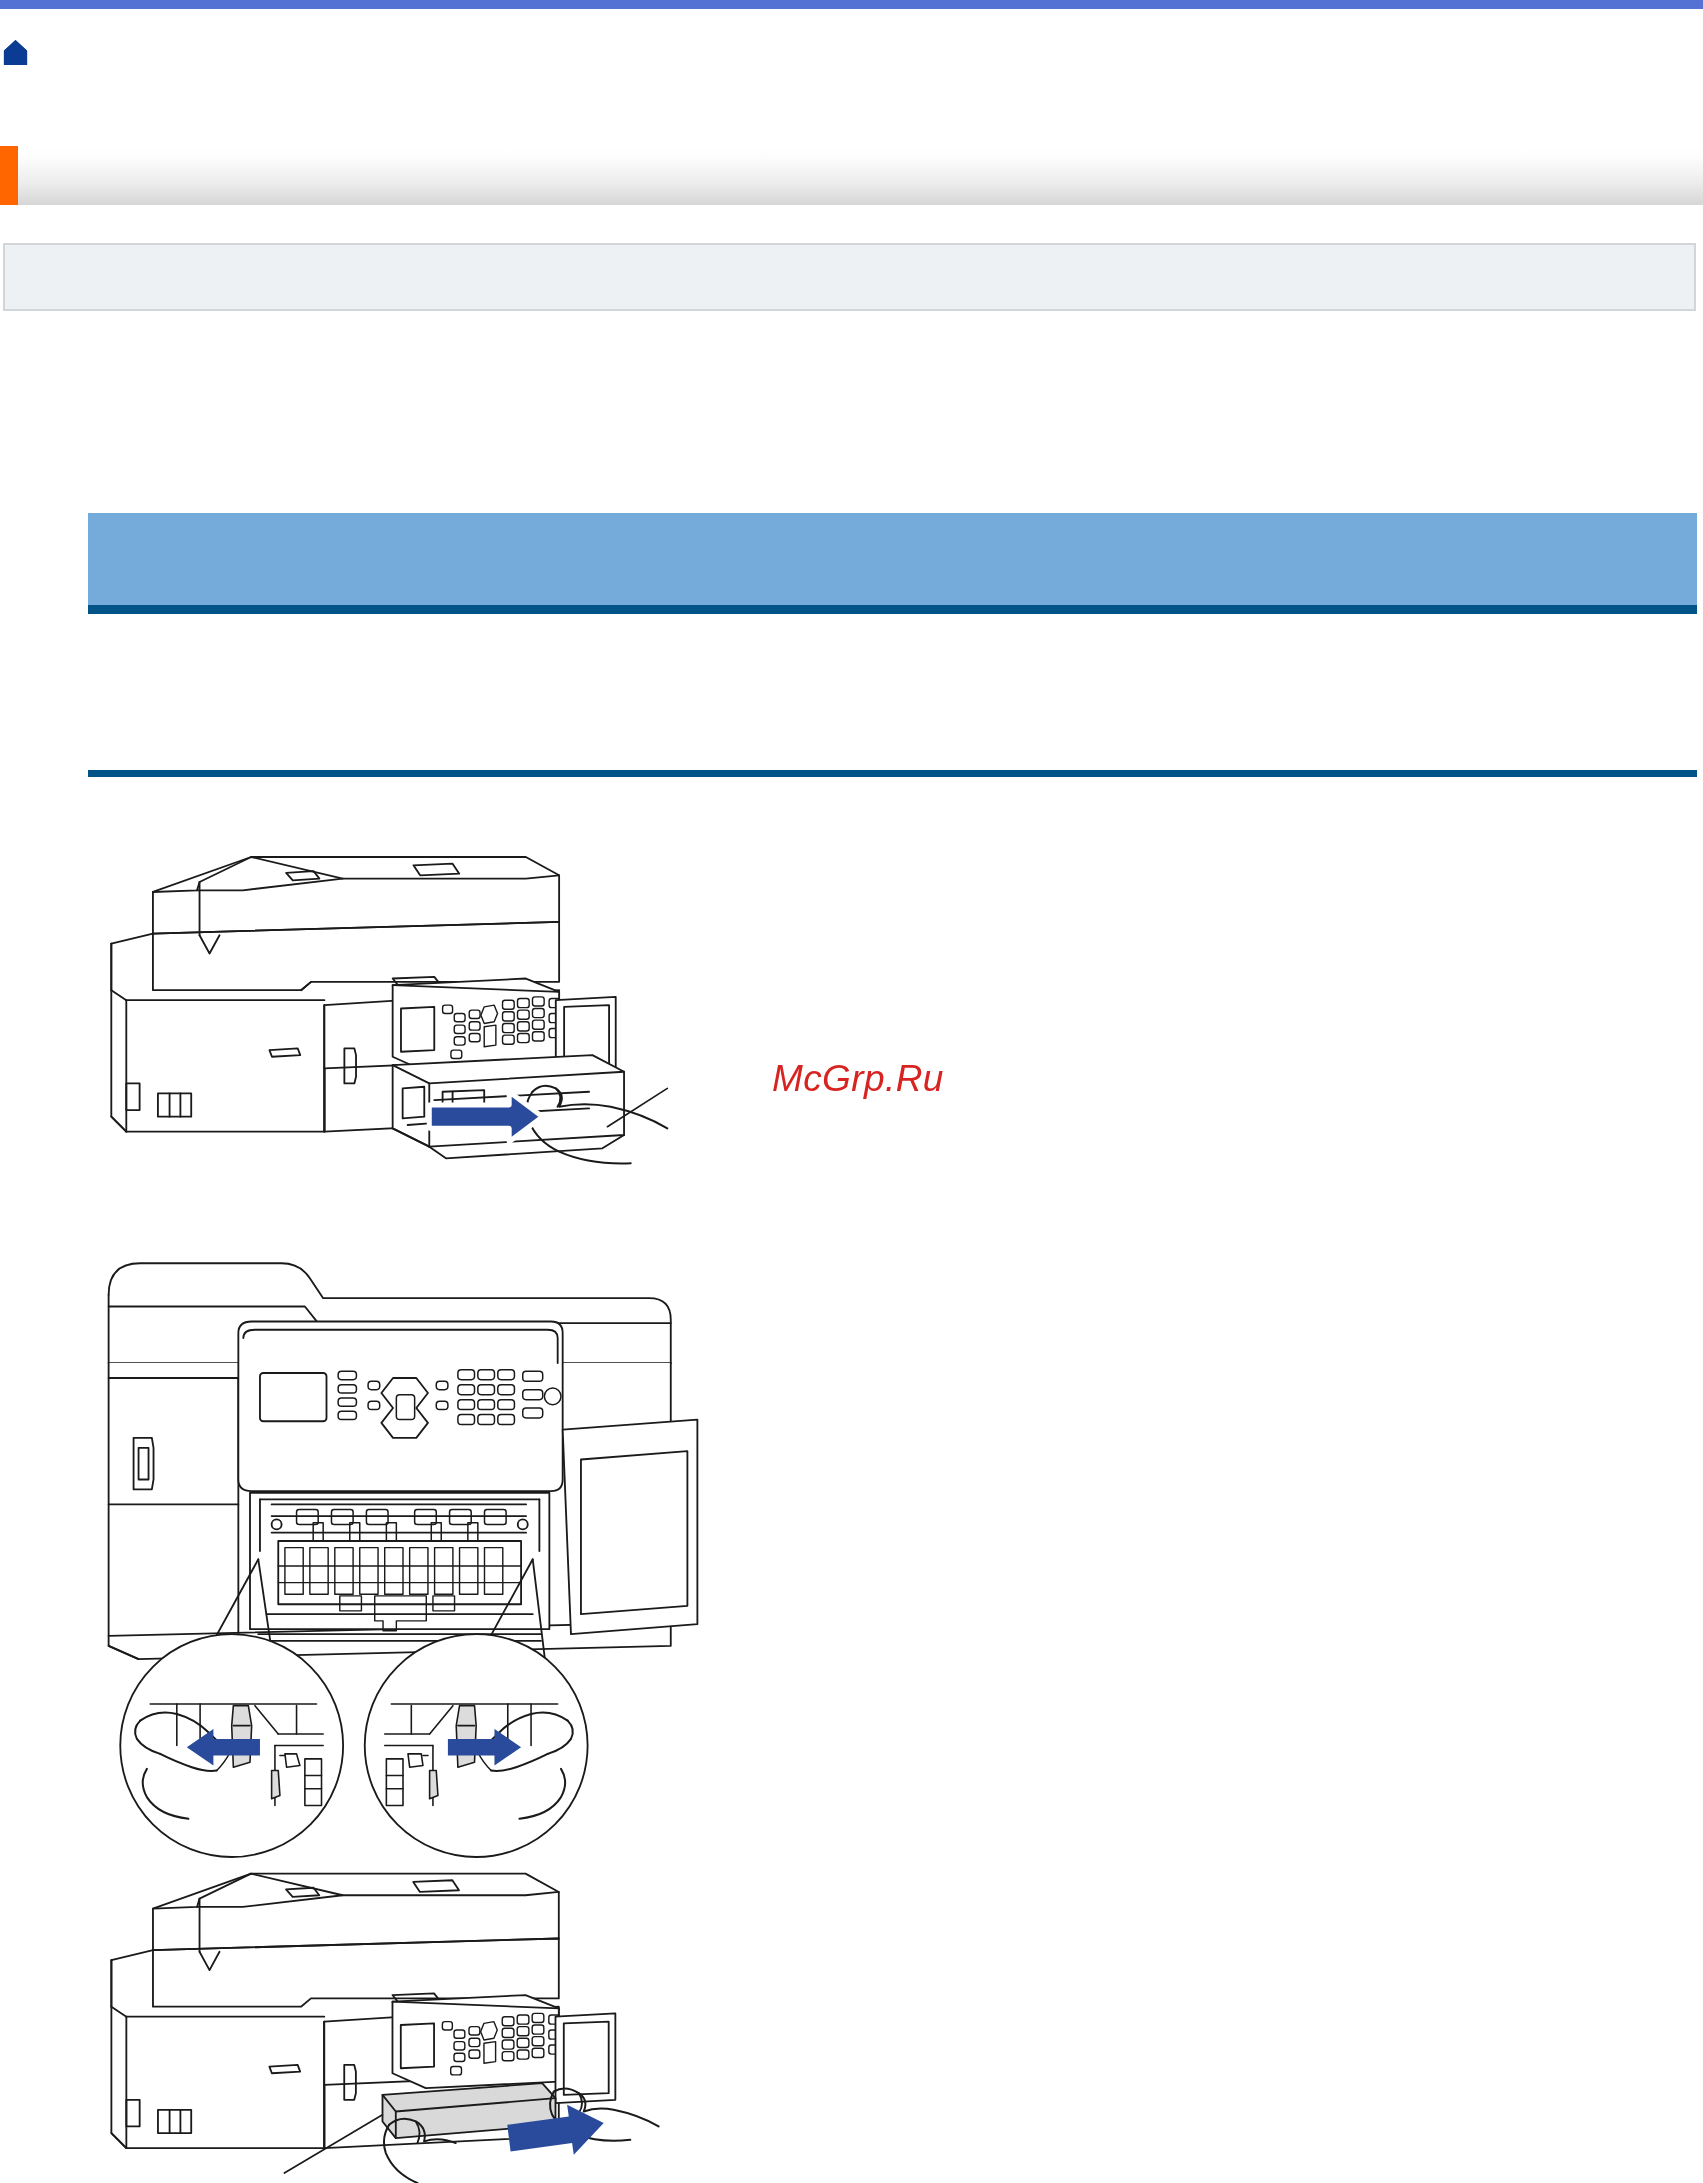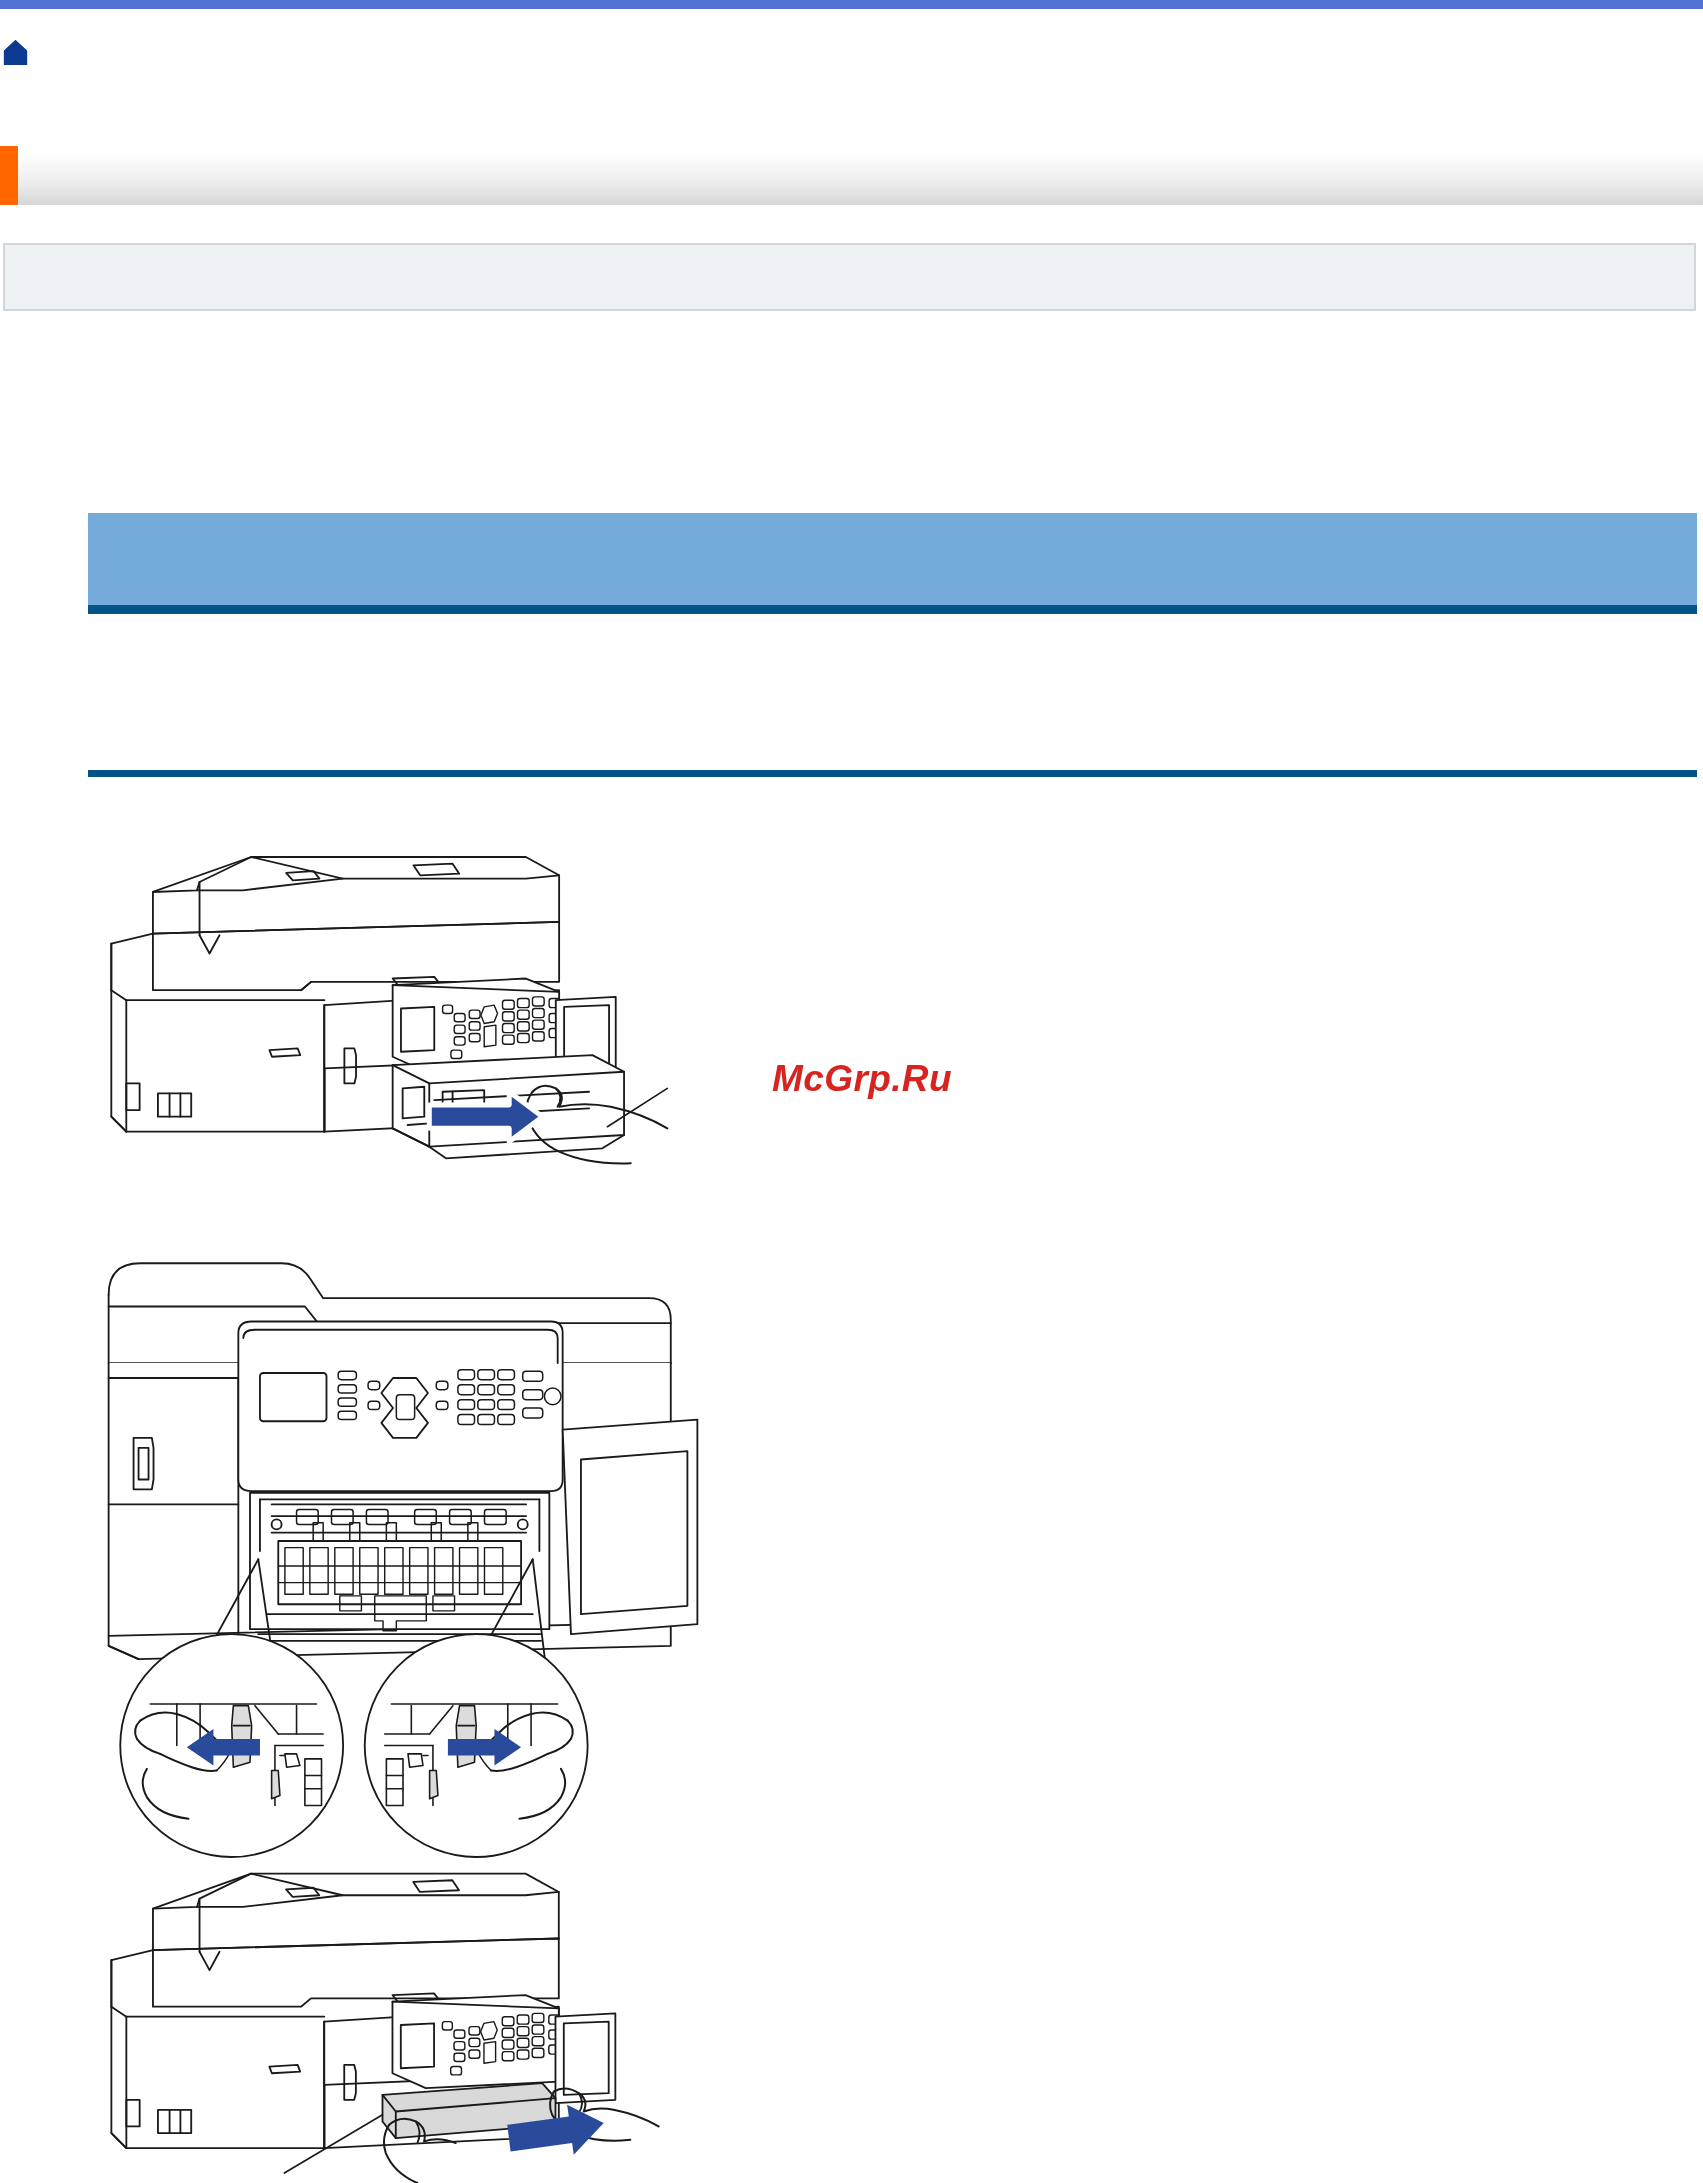--- a/index.html
+++ b/index.html
@@ -125,21 +125,21 @@
   #fig-tray       { left: 93px; top: 842px;  width: 576px;  height: 323px; }
   #fig-rollers    { left: 100px; top: 1230px;  width: 606px;  height: 632px; }
   #fig-pull-paper { left: 93px; top: 1857px;  width: 574px;  height: 326px; }
 
   
   .watermark {
     position: absolute;
     left: 772px; top: 1058px;
     font-size: 37px;
     font-style: italic;
-    font-weight: bold;
+    font-weight: normal;
     color: #d72420;
     letter-spacing: 0.4px;
     white-space: nowrap;
   }
 </style>
 </head>
 <body>
 
 <div class="page">
 

